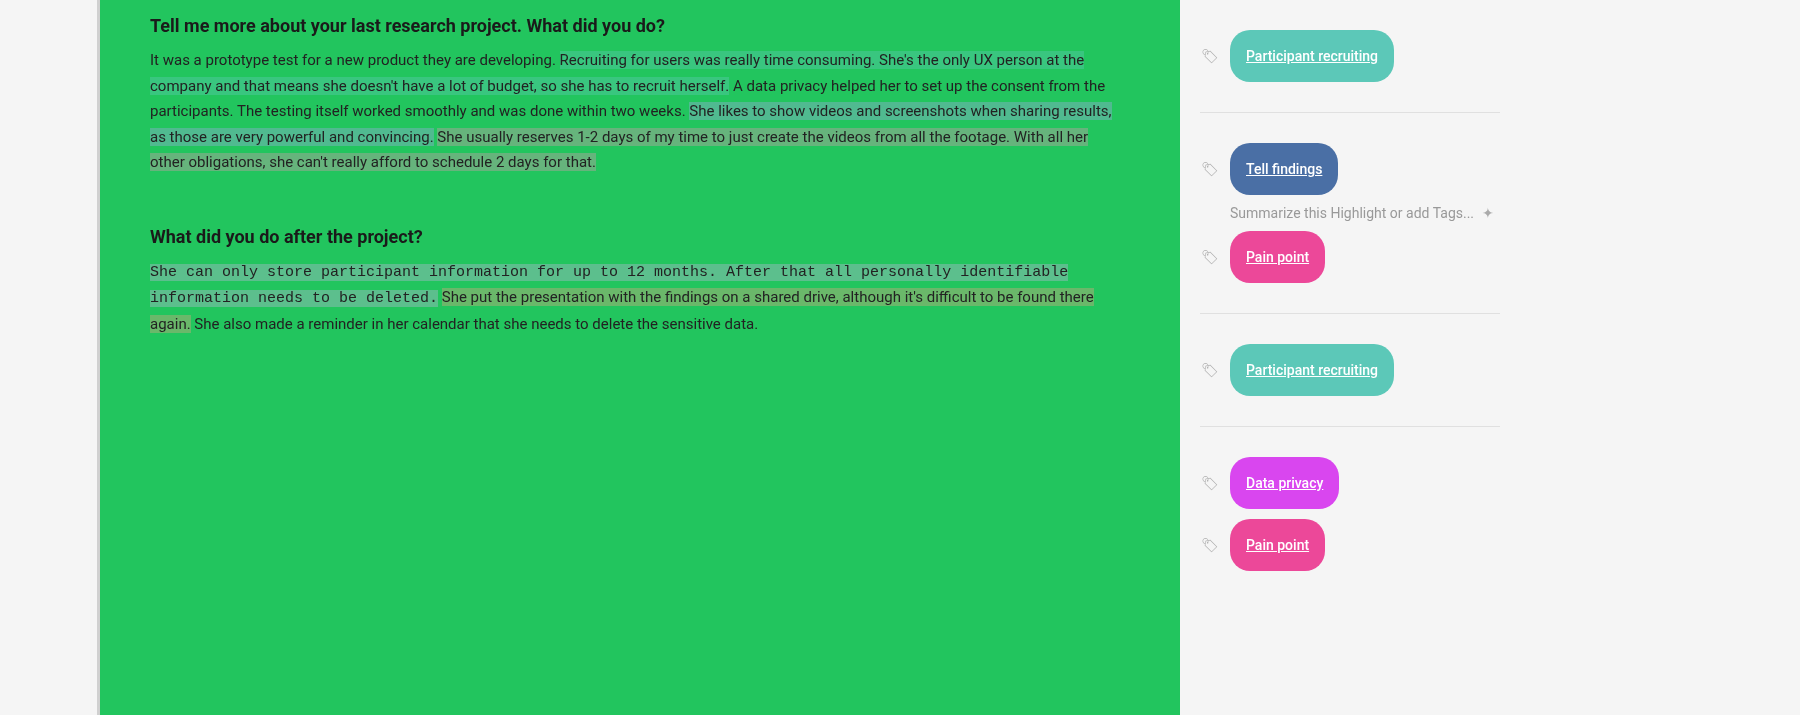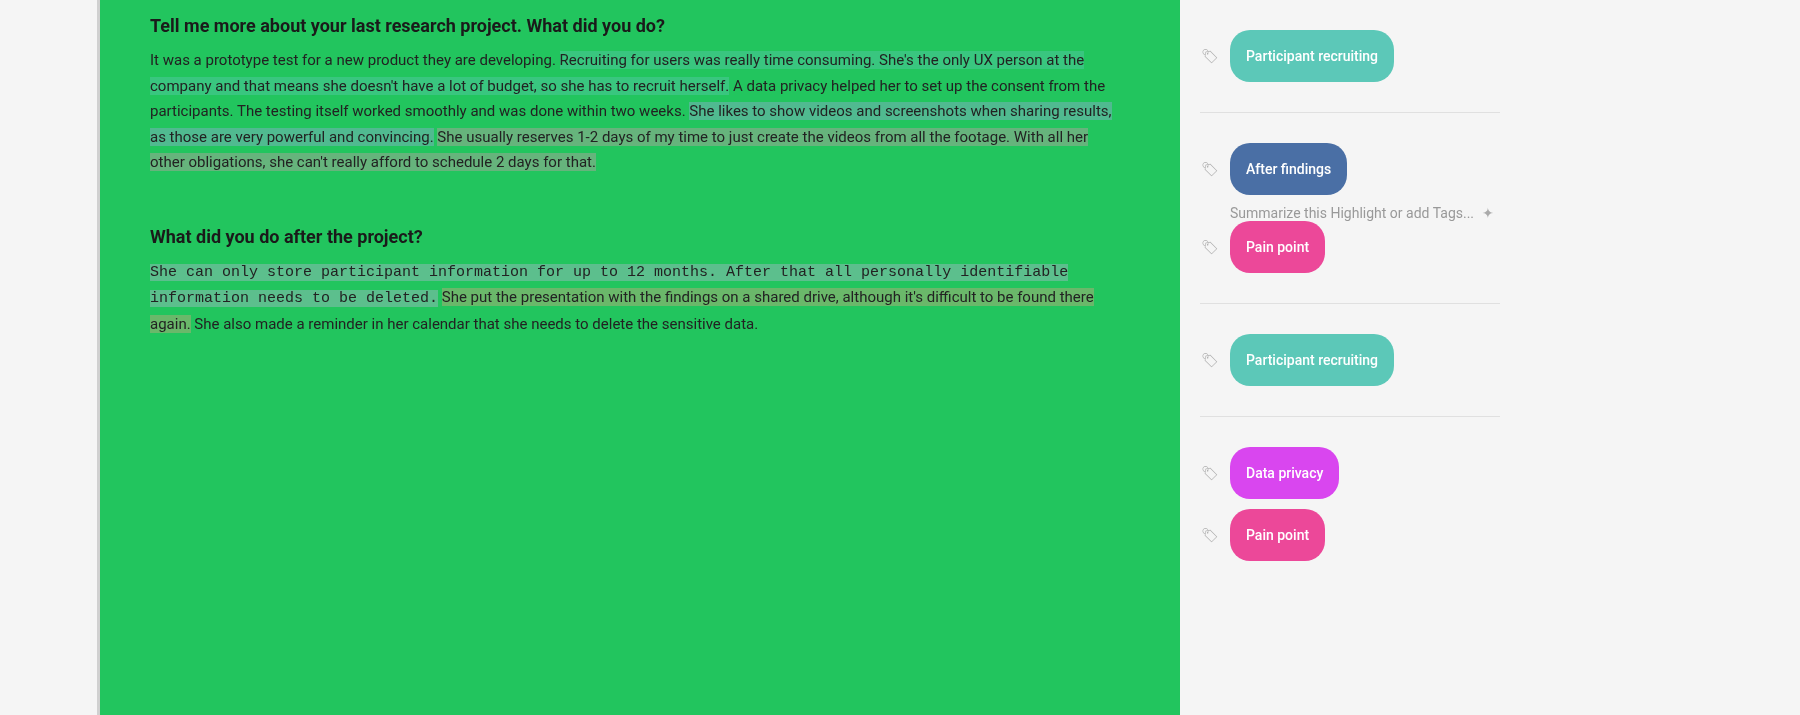--- a/index.html
+++ b/index.html
@@ -71,31 +71,32 @@
     }
     .tag {
       display: inline-flex;
       align-items: center;
       padding: 18px 16px;
       border-radius: 20px;
       font-size: 14px;
       font-weight: 500;
       color: #fff;
       cursor: pointer;
+      text-decoration: underline;
     }
     .tag-teal { background-color: #5cc8b8; }
     .tag-blue { background-color: #4a6fa5; }
     .tag-red { background-color: #ec4899; }
     .tag-pink { background-color: #d946ef; }
 
     .summarize-row {
       display: flex;
       align-items: flex-end;
       padding-left: 30px;
-      margin-bottom: 0;
+      margin-bottom: 10px;
       color: #999;
       font-size: 14px;
     }
     .summarize-row .sparkle-icon {
       margin-left: 8px;
       font-size: 14px;
       color: #aaa;
       cursor: pointer;
     }
     .divider-line {
@@ -136,21 +137,21 @@
       <div class="tag-icon">🏷</div>
       <span class="tag tag-teal">Participant recruiting</span>
     </div>
   </div>
 
   <div class="divider-line"></div>
 
   <div class="tag-section">
     <div class="tag-row">
       <div class="tag-icon">🏷</div>
-      <span class="tag tag-blue">After findings</span>
+      <span class="tag tag-blue">Tell findings</span>
     </div>
     <div class="summarize-row">
       <span>Summarize this Highlight or add Tags...</span>
       <span class="sparkle-icon">✦</span>
     </div>
     <div class="tag-row">
       <div class="tag-icon">🏷</div>
       <span class="tag tag-red">Pain point</span>
     </div>
   </div>

